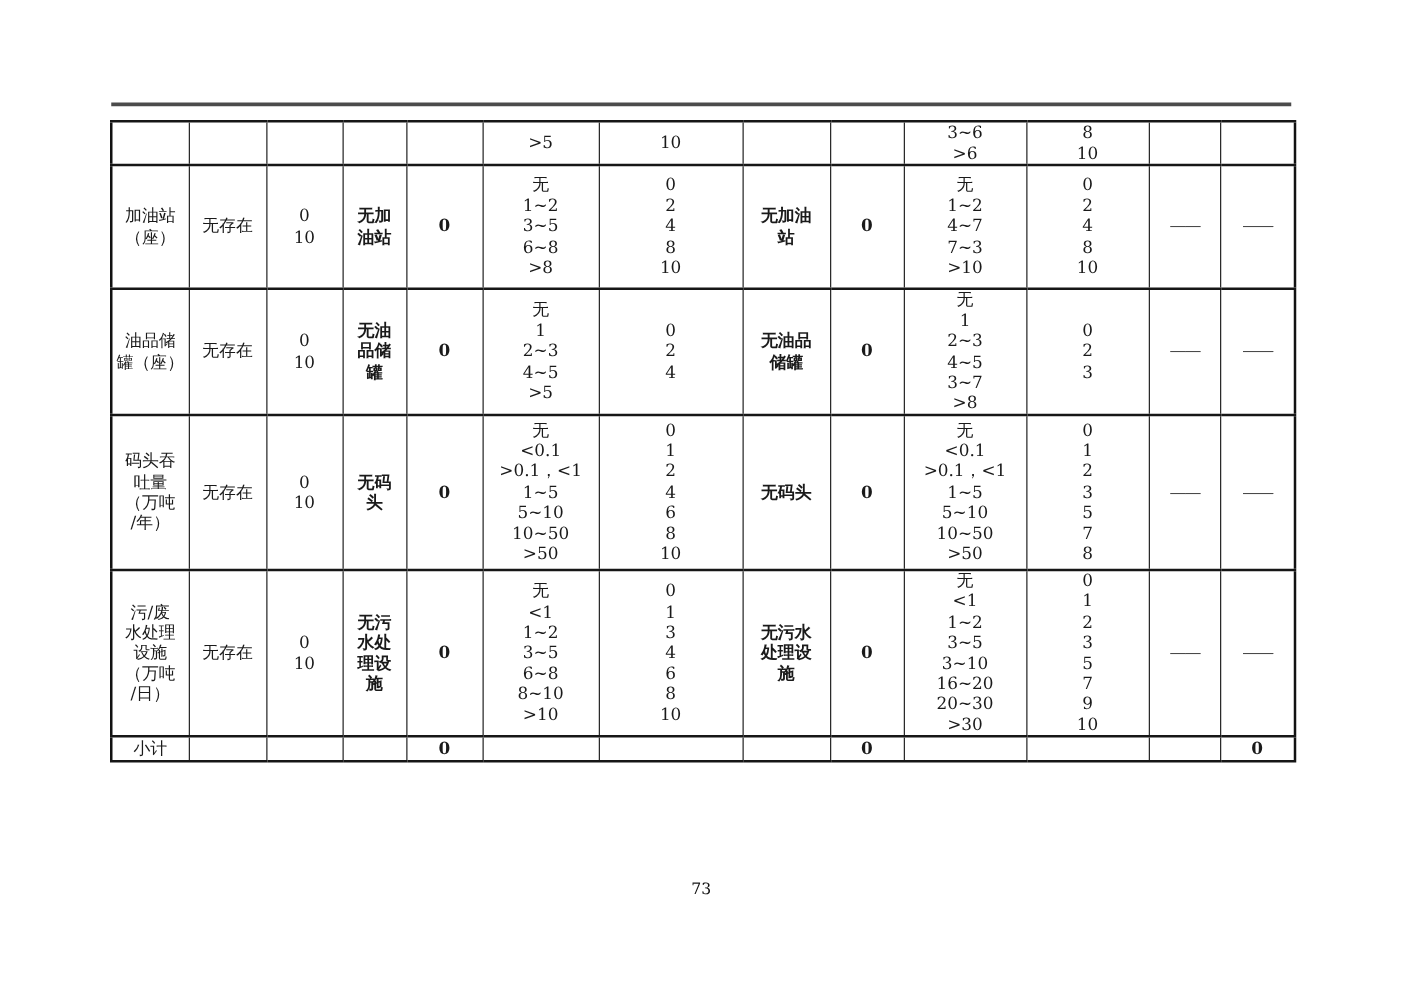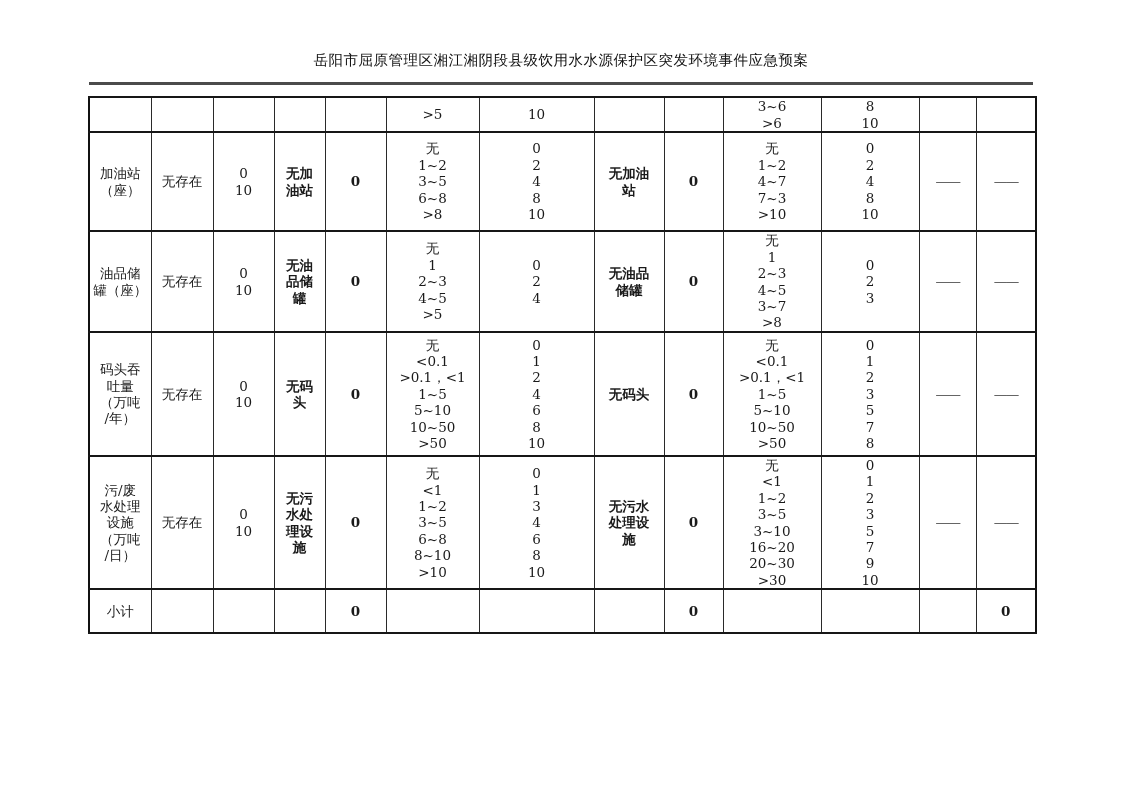--- a/index.html
+++ b/index.html
@@ -53,21 +53,20 @@
     top:703px; left:0; width:100%;
     text-align:center;
     font-size:12.5px;
     color:#111;
   }
 </style>
 </head>
 <body>
 
 <div class="page">
-  <div class="header-title">岳阳市屈原管理区湘江湘阴段县级饮用水水源保护区突发环境事件应急预案</div>
   <div class="header-rule"></div>
   <table class="main-table">
     <colgroup>
         <col style="width: 62px;">
         <col style="width: 62px;">
         <col style="width: 61px;">
         <col style="width: 51px;">
         <col style="width: 61px;">
         <col style="width: 93px;">
         <col style="width: 115px;">
@@ -382,21 +381,21 @@
             <div>9</div>
             <div>10</div>
           </td>
           <td class="dash">
             <div>——</div>
           </td>
           <td class="dash">
             <div>——</div>
           </td>
         </tr>
-        <tr style="height: 44px;">
+        <tr style="height: 20px;">
           <td>
             <div>小计</div>
           </td>
           <td>
             <div></div>
           </td>
           <td>
             <div></div>
           </td>
           <td>
@@ -425,13 +424,14 @@
           </td>
           <td>
             <div></div>
           </td>
           <td class="bold">
             <div>0</div>
           </td>
         </tr>
       </tbody>
   </table>
+  <div class="page-number">73</div>
 </div>
 
 </body></html>

